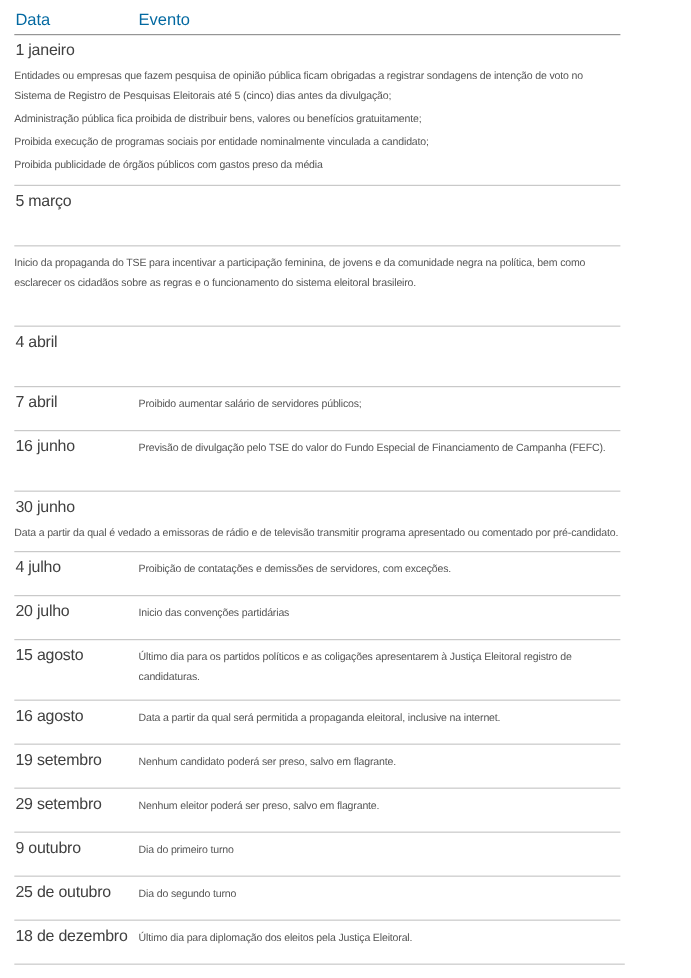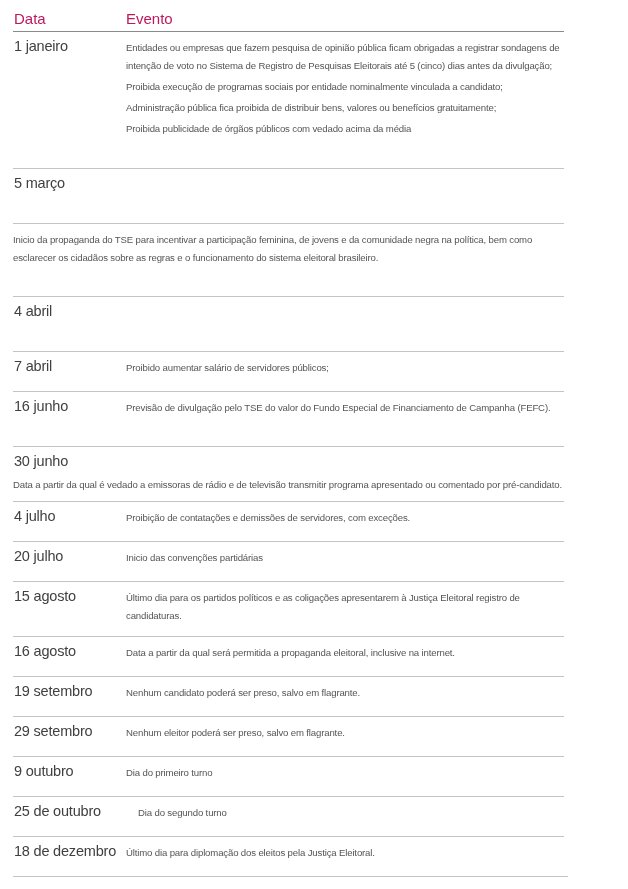--- a/index.html
+++ b/index.html
@@ -6,21 +6,21 @@
   body { width: 628px; height: 889px; overflow: hidden; position: relative; }
   .table {
     position: absolute; left: 13px; top: 0; width: 551px;
     font-family: "Liberation Sans", sans-serif;
   }
   .thead {
     display: flex; height: 32px; border-bottom: 1px solid #8a8a8a;
     box-sizing: border-box;
   }
   .th {
-    font-size: 15px; color: #be185d; padding-top: 10px; box-sizing: border-box;
+    font-size: 15px; color: #0369a1; padding-top: 10px; box-sizing: border-box;
   }
   .th.date { width: 113px; padding-left: 1px; }
   .row {
     display: flex; border-bottom: 1px solid #c4c4c4; box-sizing: border-box;
   }
   .row.last { width: 555px; }
   .cell-date {
     width: 113px; flex: none; font-size: 14.5px; color: #404040;
     padding-left: 1px; padding-top: 6px; box-sizing: border-box;
     letter-spacing: -0.2px; white-space: nowrap;
@@ -36,27 +36,27 @@
 </style>
 </head>
 <body>
 
 <div class="table">
   <div class="thead">
     <div class="th date">Data</div>
     <div class="th event">Evento</div>
   </div>
   <div id="tbody">
-      <div class="row" style="height: 137px;">
+      <div class="row" style="height: 137px; flex-direction: column;">
         <div class="cell-date">1 janeiro</div>
         <div class="cell-event">
           <p class="p">Entidades ou empresas que fazem pesquisa de opinião pública ficam obrigadas a registrar sondagens de intenção de voto no Sistema de Registro de Pesquisas Eleitorais até 5 (cinco) dias antes da divulgação;</p>
+          <p class="p">Administração pública fica proibida de distribuir bens, valores ou benefícios gratuitamente;</p>
           <p class="p">Proibida execução de programas sociais por entidade nominalmente vinculada a candidato;</p>
-          <p class="p">Administração pública fica proibida de distribuir bens, valores ou benefícios gratuitamente;</p>
-          <p class="p">Proibida publicidade de órgãos públicos com vedado acima da média</p>
+          <p class="p">Proibida publicidade de órgãos públicos com gastos preso da média</p>
         </div>
       </div>
       <div class="row" style="height: 55px;">
         <div class="cell-date">5 março</div>
       </div>
       <div class="row" style="height: 73px;">
         <div class="cell-event">
           <p class="p">Inicio da propaganda do TSE para incentivar a participação feminina, de jovens e da comunidade negra na política, bem como esclarecer os cidadãos sobre as regras e o funcionamento do sistema eleitoral brasileiro.</p>
         </div>
       </div>
@@ -116,21 +116,21 @@
         <div class="cell-event">
           <p class="p">Nenhum eleitor poderá ser preso, salvo em flagrante.</p>
         </div>
       </div>
       <div class="row" style="height: 40px;">
         <div class="cell-date">9 outubro</div>
         <div class="cell-event">
           <p class="p">Dia do primeiro turno</p>
         </div>
       </div>
-      <div class="row" style="height: 40px; gap: 12px;">
+      <div class="row" style="height: 40px;">
         <div class="cell-date">25 de outubro</div>
         <div class="cell-event">
           <p class="p">Dia do segundo turno</p>
         </div>
       </div>
       <div class="row last" style="height: 40px;">
         <div class="cell-date">18 de dezembro</div>
         <div class="cell-event">
           <p class="p">Último dia para diplomação dos eleitos pela Justiça Eleitoral.</p>
         </div>

